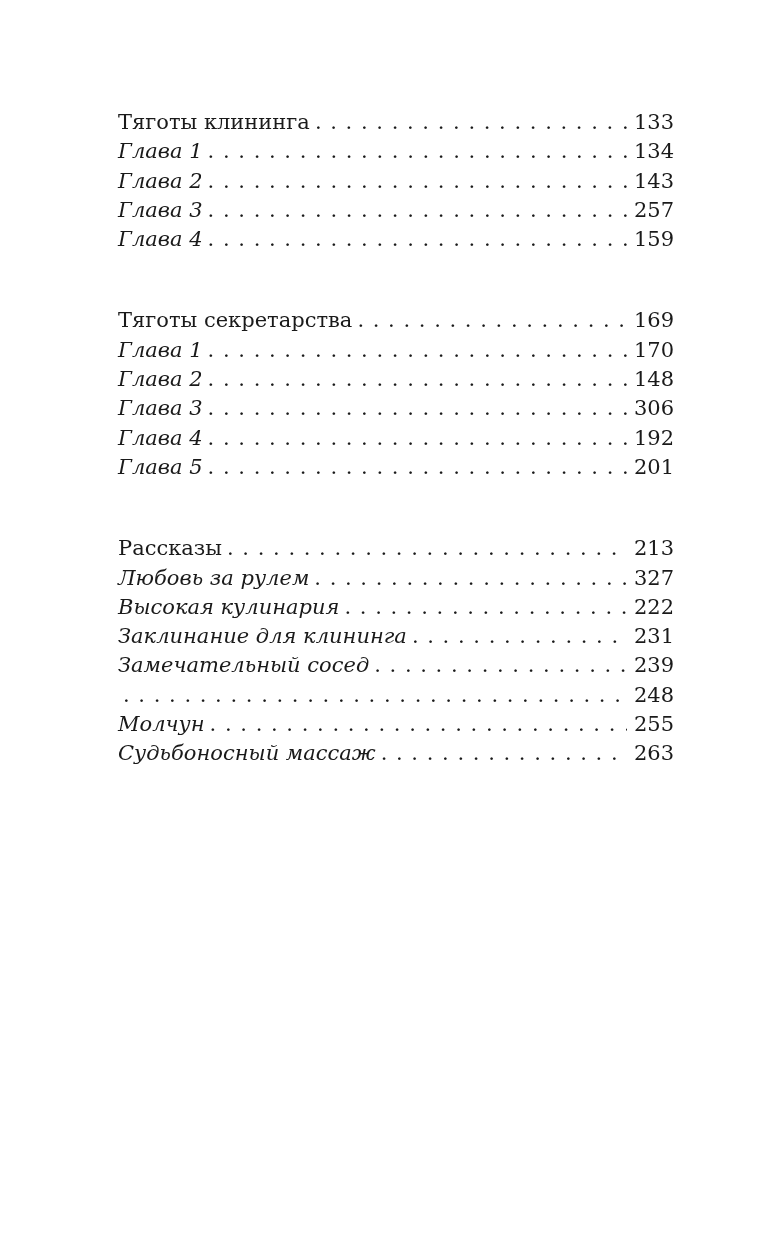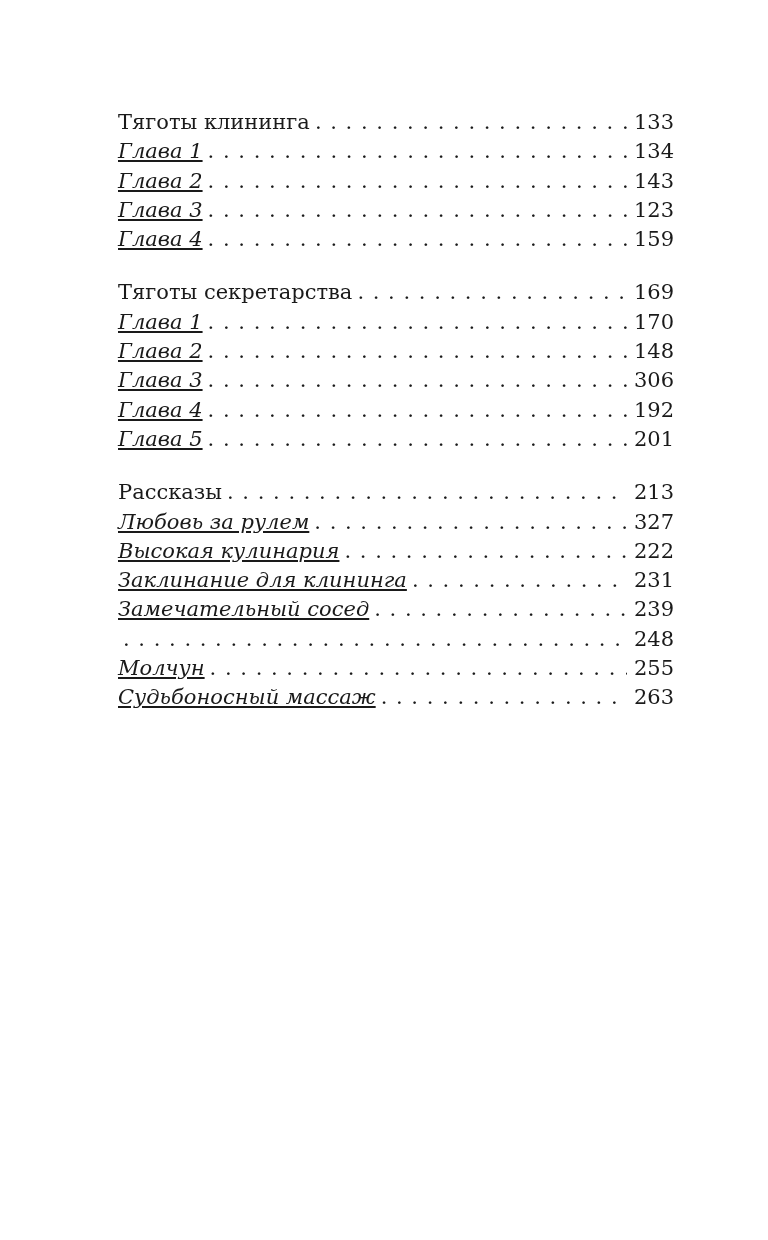--- a/index.html
+++ b/index.html
@@ -23,36 +23,35 @@
   .toc {
     box-sizing: border-box;
     padding: 108px 94px 0 118px;
     font-size: 21px;
     line-height: 29.3px;
   }
   .toc-section {
     margin: 0;
   }
   .toc-section + .toc-section {
-    margin-top: 24px;
+    margin-top: 52px;
   }
   .toc-row {
     display: flex;
     align-items: baseline;
     white-space: nowrap;
   }
   .toc-row .title {
     flex: 0 0 auto;
   }
   .toc-row.header-row .title {
     font-style: normal;
   }
   .toc-row.entry-row .title {
     font-style: italic;
-    text-decoration: underline;
   }
   .leader {
     flex: 1 1 auto;
     overflow: hidden;
     margin: 0 7px 0 5px;
     min-width: 18px;
   }
   .leader::after {
     content: ". . . . . . . . . . . . . . . . . . . . . . . . . . . . . . . . . . . . . . . . . . . . . . . . . . . . . . . . . . . . . . . . . . . . . . . .";
     letter-spacing: 1px;
@@ -80,21 +79,21 @@
           <span class="pagenum">134</span>
         </div>
         <div class="toc-row entry-row">
           <span class="title">Глава 2</span>
           <span class="leader"></span>
           <span class="pagenum">143</span>
         </div>
         <div class="toc-row entry-row">
           <span class="title">Глава 3</span>
           <span class="leader"></span>
-          <span class="pagenum">123</span>
+          <span class="pagenum">257</span>
         </div>
         <div class="toc-row entry-row">
           <span class="title">Глава 4</span>
           <span class="leader"></span>
           <span class="pagenum">159</span>
         </div>
       </div>
       <div class="toc-section">
         <div class="toc-row header-row">
           <span class="title">Тяготы секретарства</span>

